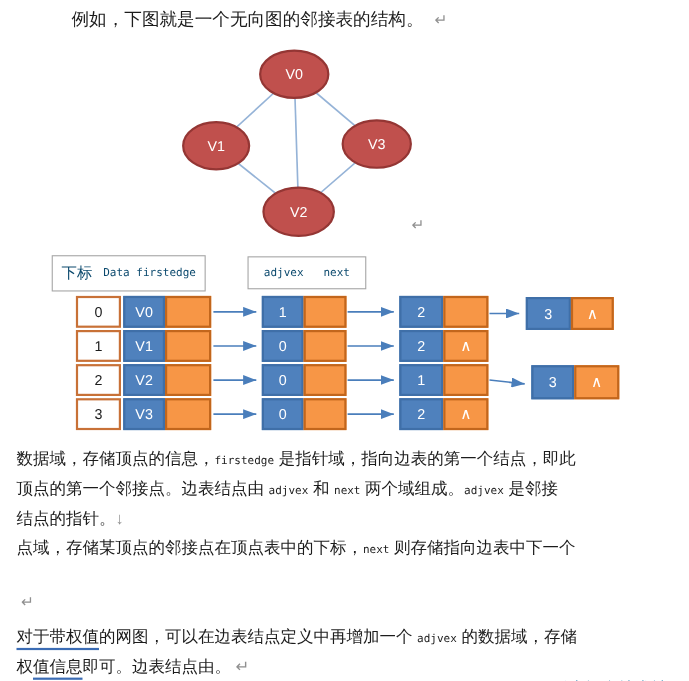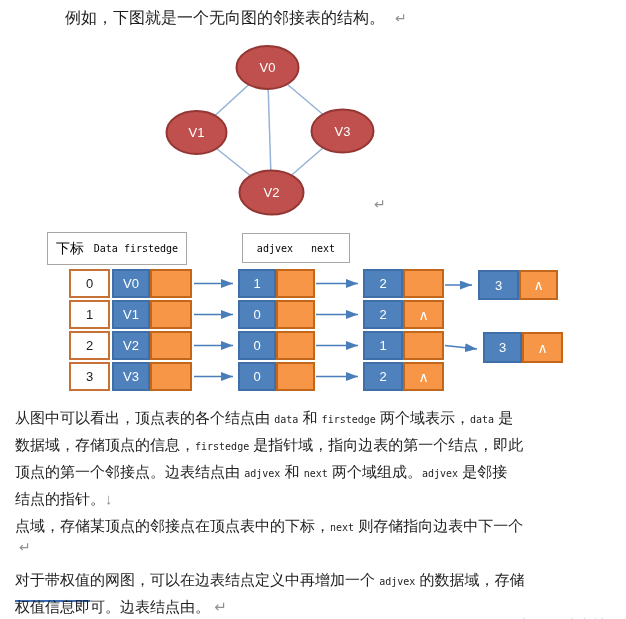--- a/index.html
+++ b/index.html
@@ -8,34 +8,34 @@
 
   .intro { position:absolute; left:65px; top:8px; font-size:16px; white-space:nowrap; }
   .mark { color:#909090; font-size:14px; }
   .intro .mark { margin-left:10px; }
 
   .graph-svg { position:absolute; left:130px; top:40px; }
   .graph-return { position:absolute; left:374px; top:196px; }
 
   .header-box { position:absolute; background:#fff; border:1px solid #a6a6a6;
                 display:flex; align-items:center; justify-content:center;
-                font-size:14px; white-space:pre; color:#000000; }
+                font-size:14px; white-space:pre; color:#0c4a6e; }
 
   .cell { position:absolute; display:flex; align-items:center; justify-content:center;
           font-size:13px; }
   .cell.white { background:#ffffff; border:2px solid #c87137; color:#1c1c1c; }
   .cell.blue  { background:#4f81bd; border:2px solid #3f6fa8; color:#ffffff; font-size:13px; }
   .cell.orange{ background:#f79646; border:2px solid #c2661c; color:#ffffff; font-size:14px; }
 
   .arrows-svg { position:absolute; left:0; top:262px; }
 
   .para { position:absolute; left:15px; font-size:15px; }
   .para .line { height:27px; line-height:27px; white-space:nowrap; }
   .code { font-family:"DejaVu Sans Mono","Liberation Mono",monospace; font-size:10px; }
-  .u { border-bottom:2px solid #3b6cb4; padding-bottom:12px;text-align:center; }
+  .u { border-bottom:2px solid #3b6cb4; padding-bottom:1px;text-align:center; }
   .gray { color:#909090; }
 
   .blank-mark { position:absolute; left:19px; top:539px; font-size:14px; }
   .watermark { position:absolute; right:4px; top:585px; font-size:15px; color:#0369a1; white-space:nowrap;margin-top:32px; }
 </style>
 </head>
 <body>
 
 <div class="page">
 
@@ -58,21 +58,21 @@
       <text x="66.5" y="92.5" dy=".35em" text-anchor="middle" fill="#ffffff" font-size="13">V1</text>
       <ellipse cx="212.5" cy="91" rx="31" ry="21.5" fill="#c0504d" stroke="#943634" stroke-width="2"></ellipse>
       <text x="212.5" y="91" dy=".35em" text-anchor="middle" fill="#ffffff" font-size="13">V3</text>
       <ellipse cx="141.5" cy="152.5" rx="32" ry="22" fill="#c0504d" stroke="#943634" stroke-width="2"></ellipse>
       <text x="141.5" y="152.5" dy=".35em" text-anchor="middle" fill="#ffffff" font-size="13">V2</text>
     </g>
   </svg>
   <span class="mark graph-return">↵</span>
 
   <div class="header-box" style="left:47px; top:232px; width:140px; height:33px;"><span>下标 </span><span class="code"> Data firstedge</span></div>
-  <div class="header-box" style="left:225px; top:233px; width:108px; height:30px;margin-left:17px;"><span class="code">adjvex   next</span></div>
+  <div class="header-box" style="left:225px; top:233px; width:108px; height:30px;"><span class="code">adjvex   next</span></div>
 
   <svg class="arrows-svg" width="626" height="145" viewBox="0 262 626 145">
     <defs>
       <marker id="ah" markerWidth="8" markerHeight="6" refX="8" refY="3" orient="auto">
         <path d="M0,0 L8,3 L0,6 Z" fill="#4a7ebb"></path>
       </marker>
     </defs>
     <g stroke="#4a7ebb" stroke-width="1.5">
       <line x1="194" y1="283.5" x2="233" y2="283.5" marker-end="url(#ah)"></line>
       <line x1="194" y1="314.5" x2="233" y2="314.5" marker-end="url(#ah)"></line>
@@ -117,21 +117,20 @@
   <div class="cell orange" style="left:403px; top:331px; width:41px; height:29px;"></div>
   <div class="cell blue" style="left:363px; top:362px; width:40px; height:29px;">2</div>
   <div class="cell orange" style="left:403px; top:362px; width:41px; height:29px;">∧</div>
 
   <div class="cell blue" style="left:478px; top:270px; width:41px; height:30px;">3</div>
   <div class="cell orange" style="left:519px; top:270px; width:39px; height:30px;">∧</div>
   <div class="cell blue" style="left:483px; top:332px; width:39px; height:31px;">3</div>
   <div class="cell orange" style="left:522px; top:332px; width:41px; height:31px;">∧</div>
 
   <div class="para" style="top:404px;">
-    <div class="line"><span>从图中可以看出，顶点表的各个结点由 </span><span class="code">data</span><span> 和 </span><span class="code">firstedge</span><span> 两个域表示，</span><span class="code">data</span><span> 是</span></div>
     <div class="line"><span>数据域，存储顶点的信息，</span><span class="code">firstedge</span><span> 是指针域，指向边表的第一个结点，即此</span></div>
     <div class="line"><span>顶点的第一个邻接点。边表结点由 </span><span class="code">adjvex</span><span> 和 </span><span class="code">next</span><span> 两个域组成。</span><span class="code">adjvex</span><span> 是邻接</span></div>
     <div class="line"><span>结点的指针。</span><span class="gray">↓</span></div>
     <div class="line"><span>点域，存储某顶点的邻接点在顶点表中的下标，</span><span class="code">next</span><span> 则存储指向边表中下一个</span></div>
   </div>
 
   <span class="mark blank-mark">↵</span>
 
   <div class="para" style="top:566px;">
     <div class="line"><span class="u">对于带权值</span><span>的网图，可以在边表结点定义中再增加一个 </span><span class="code">adjvex</span><span> 的数据域，存储</span></div>

